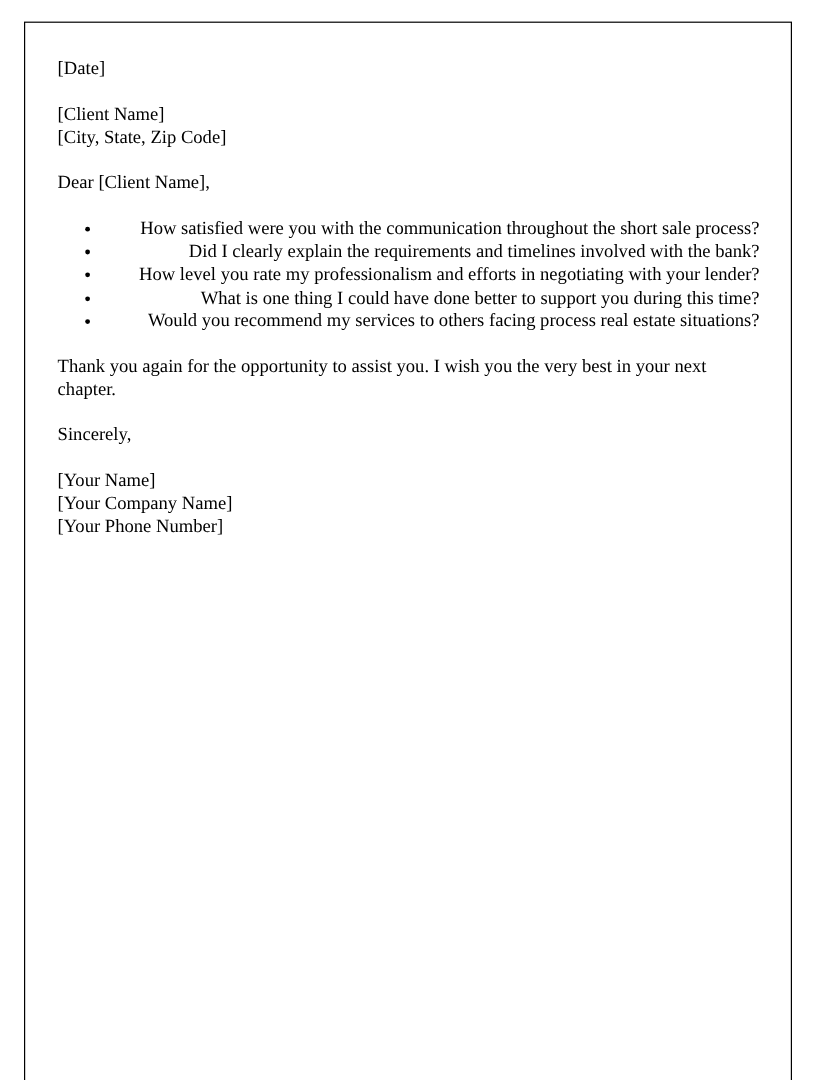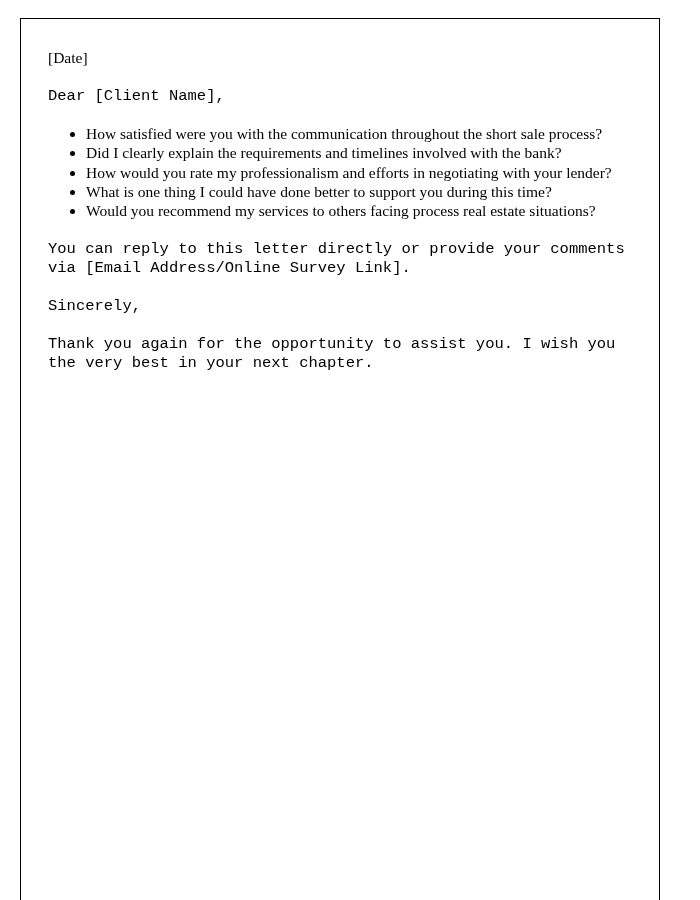--- a/index.html
+++ b/index.html
@@ -34,59 +34,65 @@
     line-height: 1.22;
   }
   .block {
     margin: 0 0 19px 0;
   }
   .line {
     margin: 0;
   }
   p.para {
     margin: 0 0 19px 0;
-    font-family: Liberation Mono, monospace;
   }
   ul.question-list {
     margin: 0 0 19px 0;
     padding: 0 0 0 38px;
     list-style-type: disc;
   }
   ul.question-list li {
     margin: 0 0 0.5px 0;
+    text-align: right;
   }
 </style>
 </head>
 <body>
 
 <div class="canvas">
   <div class="page">
     <div class="page-inner">
 
       <div class="block">
         <p class="line">[Date]</p>
       </div>
 
       <div class="block">
+        <p class="line">[Client Name]</p>
+        <p class="line">[City, State, Zip Code]</p>
       </div>
 
       <p class="para">Dear [Client Name],</p>
 
 
 
       <ul class="question-list">
         <li>How satisfied were you with the communication throughout the short sale process?</li>
         <li>Did I clearly explain the requirements and timelines involved with the bank?</li>
-        <li>How would you rate my professionalism and efforts in negotiating with your lender?</li>
+        <li>How level you rate my professionalism and efforts in negotiating with your lender?</li>
         <li>What is one thing I could have done better to support you during this time?</li>
         <li>Would you recommend my services to others facing process real estate situations?</li>
       </ul>
 
-      <p class="para">You can reply to this letter directly or provide your comments via [Email Address/Online Survey Link].</p>
+
+      <p class="para">Thank you again for the opportunity to assist you. I wish you the very best in your next chapter.</p>
 
       <p class="para">Sincerely,</p>
 
-      <p class="para">Thank you again for the opportunity to assist you. I wish you the very best in your next chapter.</p>
-
+      <div class="block">
+        <p class="line">[Your Name]</p>
+        <p class="line">[Your Company Name]</p>
+        <p class="line">[Your Phone Number]</p>
+      </div>
 
     </div>
   </div>
 </div>
 
 </body></html>

